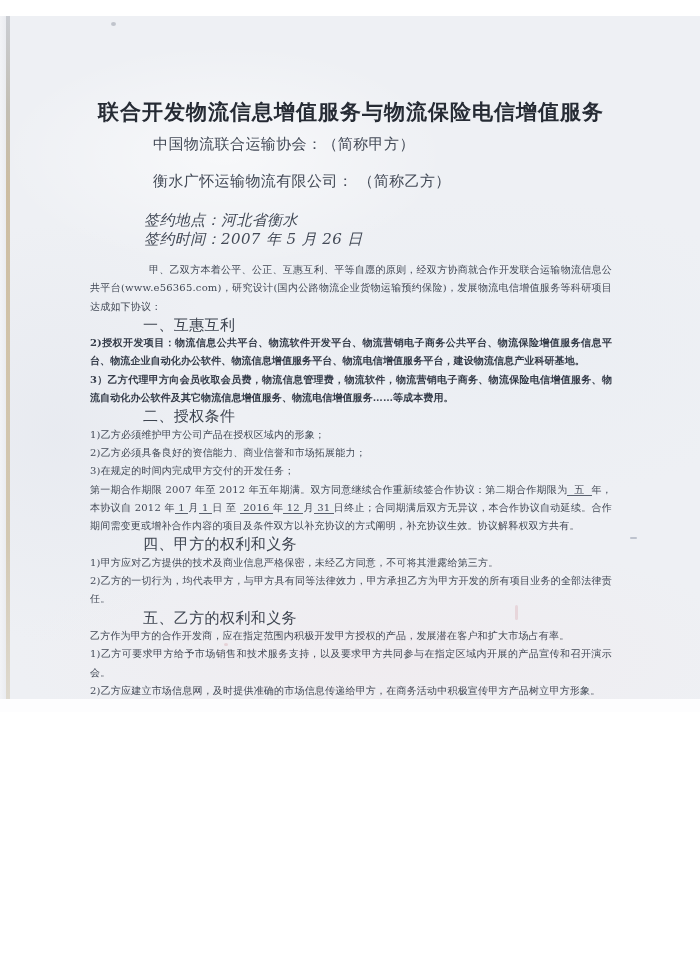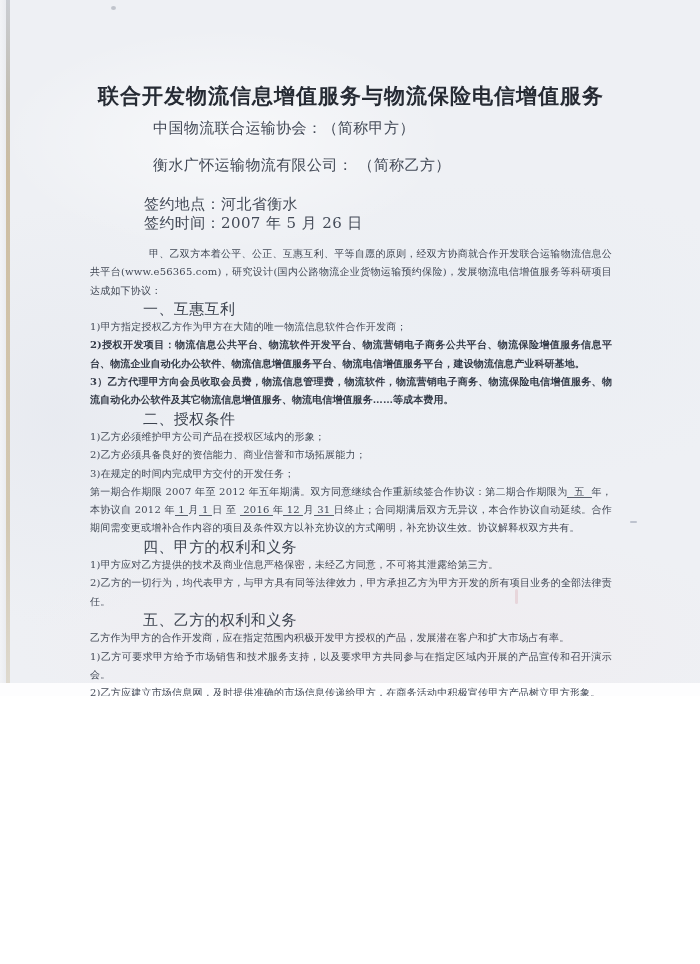--- a/index.html
+++ b/index.html
@@ -12,20 +12,21 @@
     position: relative;
     width: 700px;
     height: 696px;
     overflow: hidden;
     background:
       radial-gradient(ellipse 320px 160px at 32% 20%, rgba(255,255,255,0.55), rgba(255,255,255,0) 70%),
       radial-gradient(ellipse 420px 220px at 72% 48%, rgba(233,237,243,0.6), rgba(233,237,243,0) 70%),
       radial-gradient(ellipse 500px 160px at 55% 92%, rgba(242,233,236,0.55), rgba(242,233,236,0) 75%),
       radial-gradient(ellipse 260px 300px at 8% 60%, rgba(228,231,238,0.6), rgba(228,231,238,0) 70%),
       #eef0f4;
+    margin-top: 16px;
   }
   
   .edge-left-zone {
     position: absolute; left: 0; top: 0; width: 8px; height: 100%;
     background: linear-gradient(to right, #f2f3f6, #e8eaef);
   }
   .edge-left-strip {
     position: absolute; left: 6px; top: 0; width: 4px; height: 952px;
     background: linear-gradient(to bottom,
       #c4c7cd 0%, #bcb6a8 10%, #c7b493 18%, #cdbc9d 35%,
@@ -78,20 +79,21 @@
     line-height: 19px;
     letter-spacing: 0.4px;
   }
   .party.a { margin-top: 10px; }
   .party.b { margin-top: 18px; }
   .sign {
     margin-left: 54px;
     font-size: 15px;
     line-height: 18.5px;
     letter-spacing: 0.4px;
+    font-style: italic;
   }
   .sign.first { margin-top: 20px; }
   .para {
     font-size: 10px;
     line-height: 18.3px;
     letter-spacing: 0.2px;
     text-align: justify;
     text-justify: inter-ideograph;
   }
   .para.indent { text-indent: 59px; margin-top: 13px; }
@@ -130,21 +132,20 @@
 
     <p class="party a">中国物流联合运输协会：（简称甲方）</p>
     <p class="party b">衡水广怀运输物流有限公司： （简称乙方）</p>
 
     <p class="sign first">签约地点：河北省衡水</p>
     <p class="sign">签约时间：2007 年 5 月 26 日</p>
 
     <p class="para indent">甲、乙双方本着公平、公正、互惠互利、平等自愿的原则，经双方协商就合作开发联合运输物流信息公共平台(www.e56365.com)，研究设计(国内公路物流企业货物运输预约保险)，发展物流电信增值服务等科研项目达成如下协议：</p>
 
     <p class="heading">一、互惠互利</p>
-    <p class="para">1)甲方指定授权乙方作为甲方在大陆的唯一物流信息软件合作开发商；</p>
     <p class="para bold">2)授权开发项目：物流信息公共平台、物流软件开发平台、物流营销电子商务公共平台、物流保险增值服务信息平台、物流企业自动化办公软件、物流信息增值服务平台、物流电信增值服务平台，建设物流信息产业科研基地。</p>
     <p class="para bold">3）乙方代理甲方向会员收取会员费，物流信息管理费，物流软件，物流营销电子商务、物流保险电信增值服务、物流自动化办公软件及其它物流信息增值服务、物流电信增值服务……等成本费用。</p>
 
     <p class="heading">二、授权条件</p>
     <p class="para">1)乙方必须维护甲方公司产品在授权区域内的形象；</p>
     <p class="para">2)乙方必须具备良好的资信能力、商业信誉和市场拓展能力；</p>
     <p class="para">3)在规定的时间内完成甲方交付的开发任务；</p>
 
     <p class="para"><span>第一期合作期限 2007 年至 2012 年五年期满。双方同意继续合作重新续签合作协议：第二期合作期限为</span><span class="fill">  五  </span><span>年，本协议自 2012 年</span><span class="fill"> 1 </span><span>月</span><span class="fill"> 1 </span><span>日 至 </span><span class="fill"> 2016 </span><span>年</span><span class="fill"> 12 </span><span>月</span><span class="fill"> 31 </span><span>日终止；合同期满后双方无异议，本合作协议自动延续。合作期间需变更或增补合作内容的项目及条件双方以补充协议的方式阐明，补充协议生效。协议解释权双方共有。</span></p>
 

